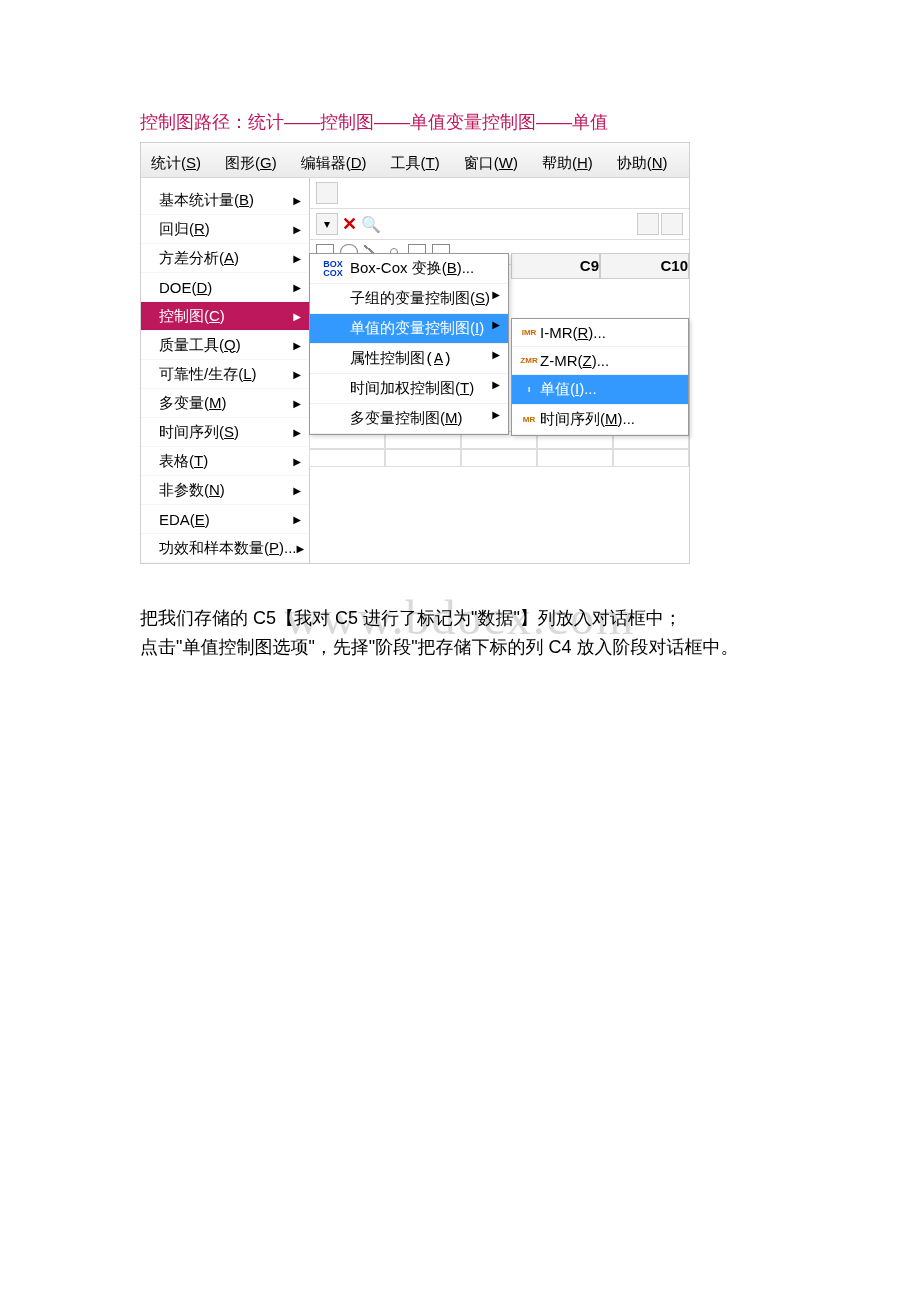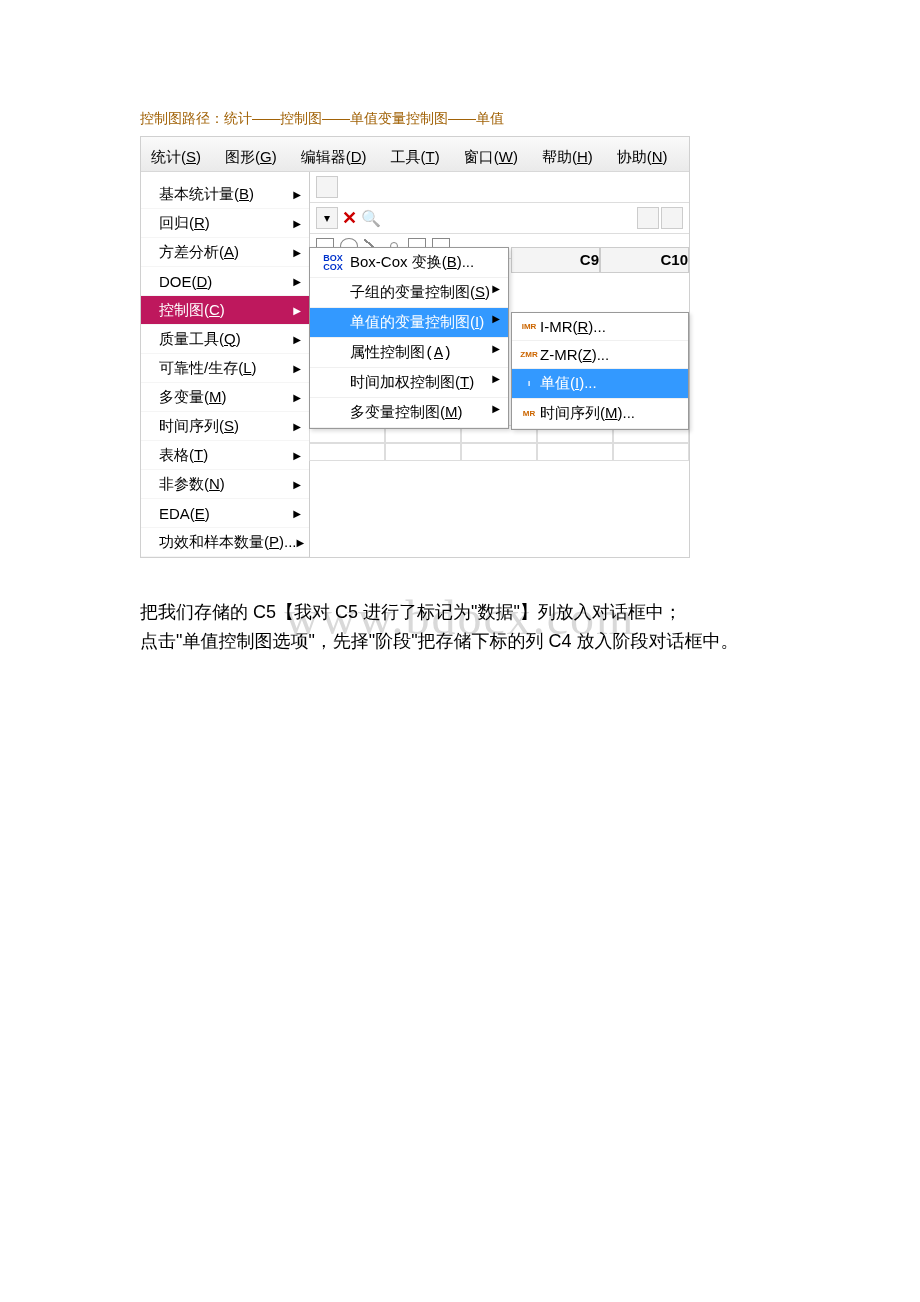--- a/index.html
+++ b/index.html
@@ -7,22 +7,22 @@
     padding: 0;
     background: #ffffff;
     font-family: "Microsoft YaHei", "SimSun", Arial, sans-serif;
     width: 920px;
     position: relative;
   }
   .page {
     padding: 110px 140px 0 140px;
   }
   .red-title {
-    color: #a16207;
-    font-size: 14px;
+    color: #be185d;
+    font-size: 18px;
     margin-bottom: 8px;
   }
   .screenshot {
     background: linear-gradient(#fdfdfd, #f0f0f0 30%, #ececec);
     border: 1px solid #d0d0d0;
     width: 548px;
     position: relative;
     font-size: 15px;
     color: #000;
   }

